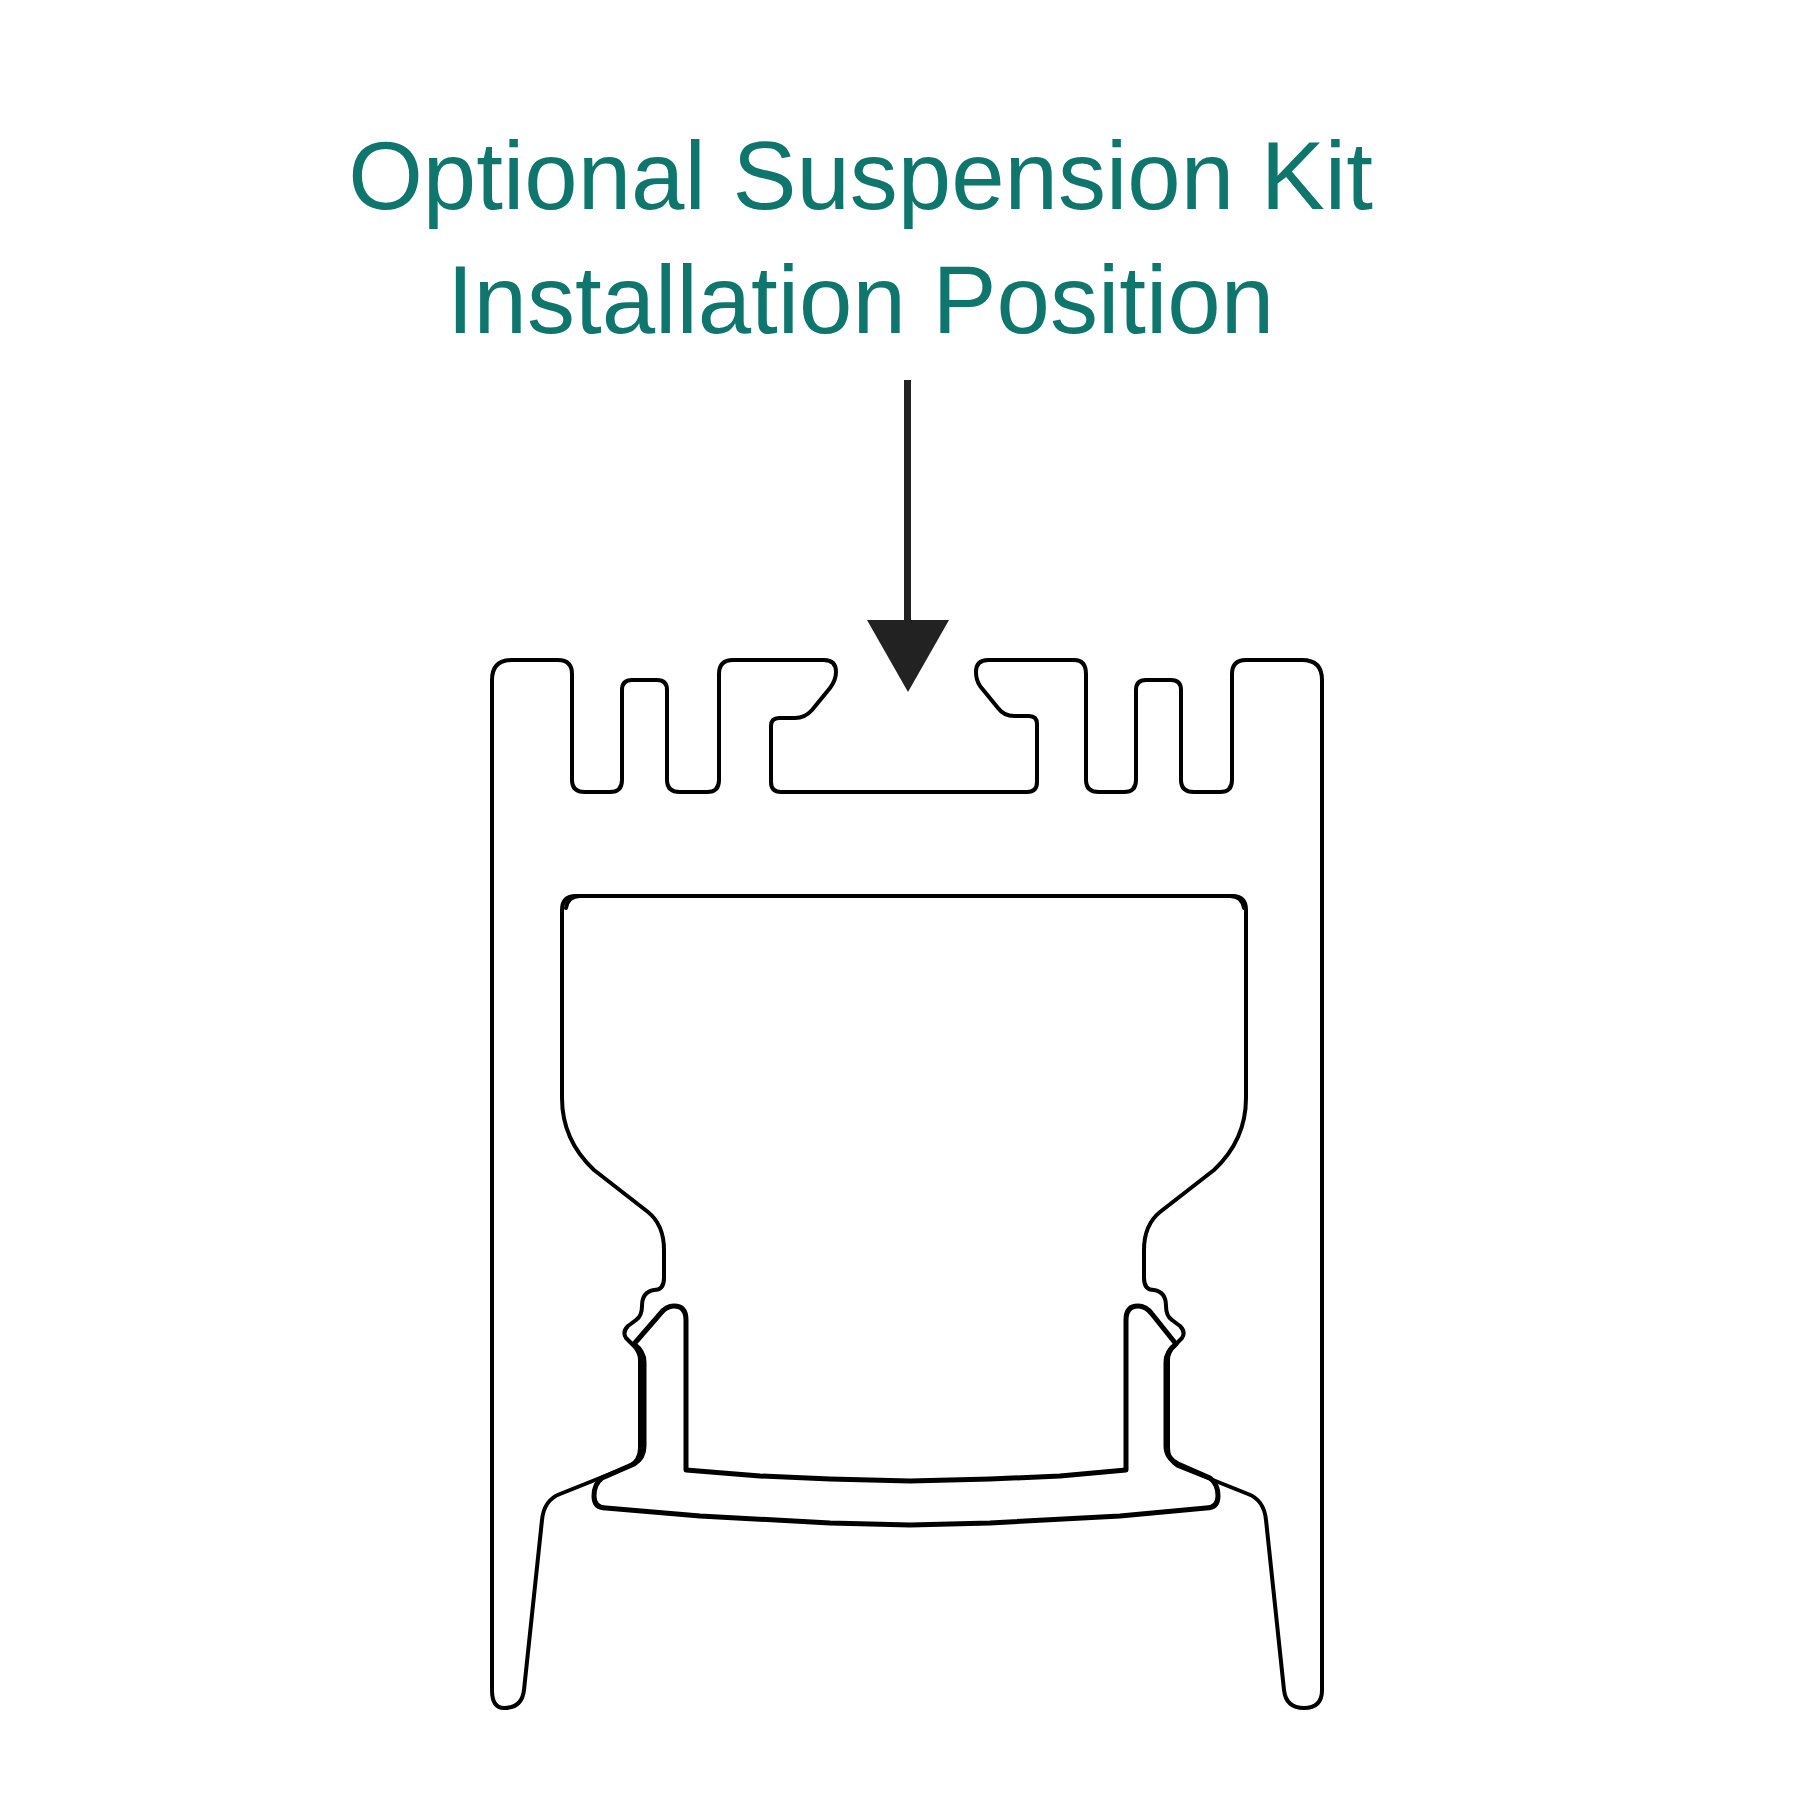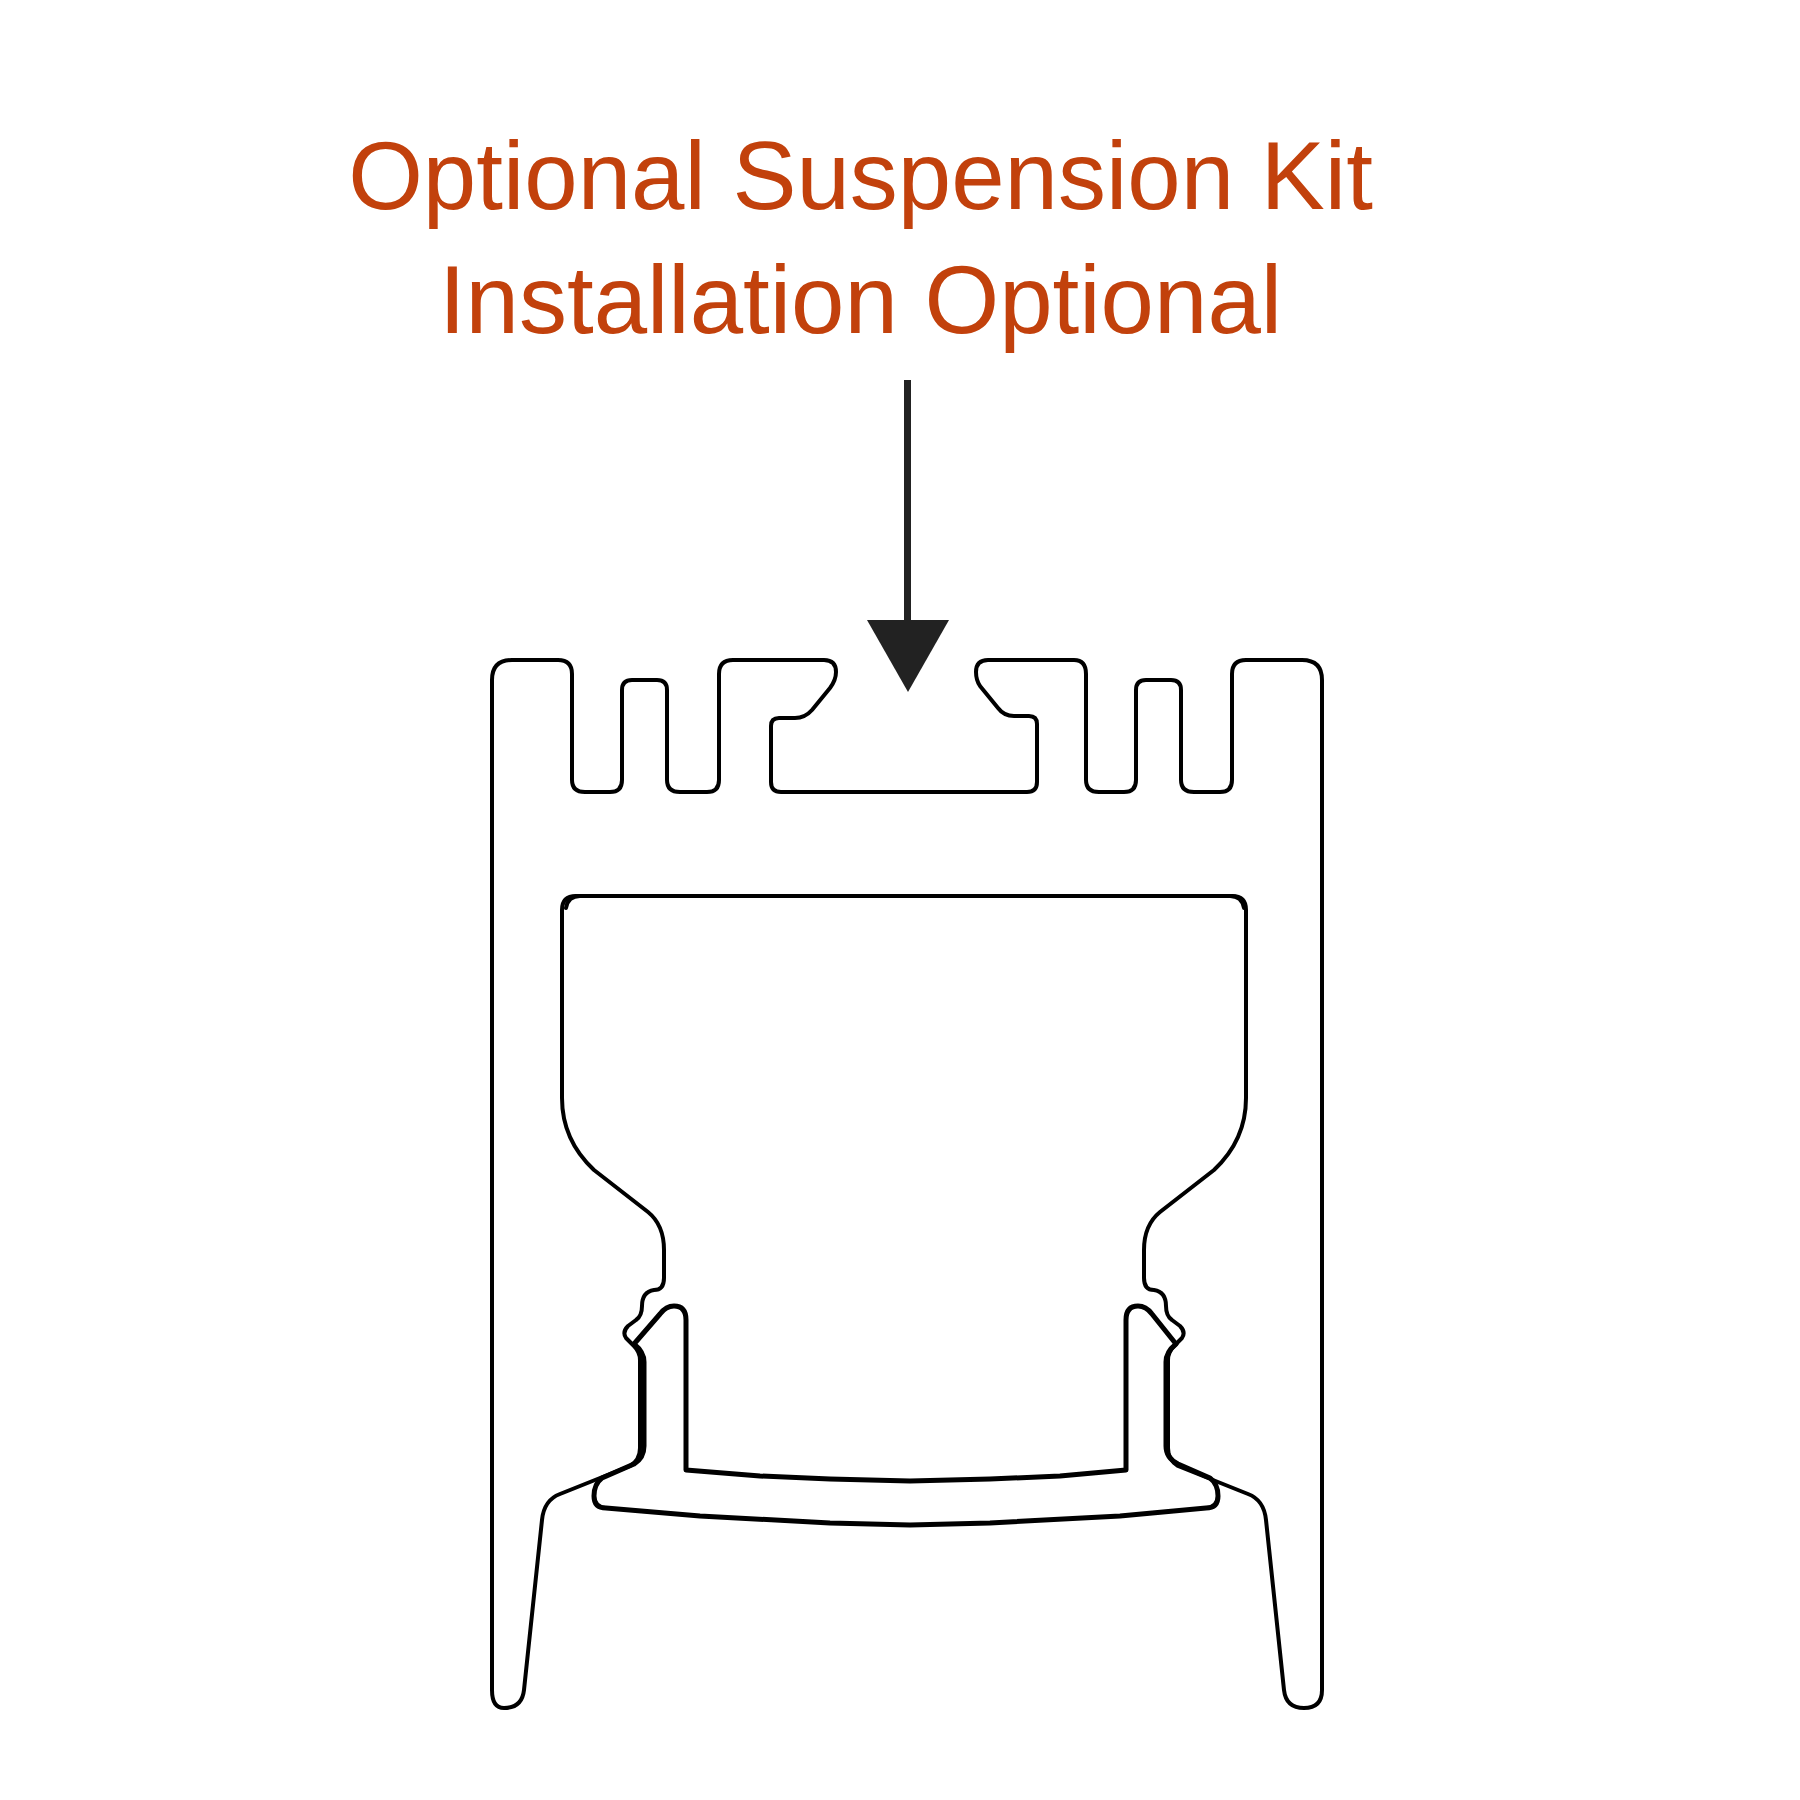--- a/index.html
+++ b/index.html
@@ -14,21 +14,21 @@
       overflow: hidden;
     }
     .title {
       position: absolute;
       left: 0;
       width: 1721px;
       text-align: center;
       font-family: "Liberation Sans", sans-serif;
       font-size: 96px;
       line-height: 1;
-      color: #c2410c;
+      color: #0f766e;
       letter-spacing: 0px;
     }
     .title.line1 { top: 128px; }
     .title.line2 { top: 252px; }
     svg.diagram {
       position: absolute;
       left: 0;
       top: 0;
       width: 1800px;
       height: 1800px;
@@ -45,21 +45,21 @@
       stroke: #000000;
       stroke-width: 5;
       stroke-linejoin: round;
       stroke-linecap: round;
     }
   </style>
 </head>
 <body>
 
 <div class="title line1">Optional Suspension Kit</div>
-<div class="title line2">Installation Optional</div>
+<div class="title line2">Installation Position</div>
 
 <svg class="diagram" viewBox="0 0 1800 1800" xmlns="http://www.w3.org/2000/svg">
 
   <g>
     <rect x="904" y="380" width="7" height="250" fill="#222222"></rect>
     <polygon points="867,620 949,620 908,692" fill="#222222"></polygon>
   </g>
 
   <path class="stroke" d="
     M 492 1690

